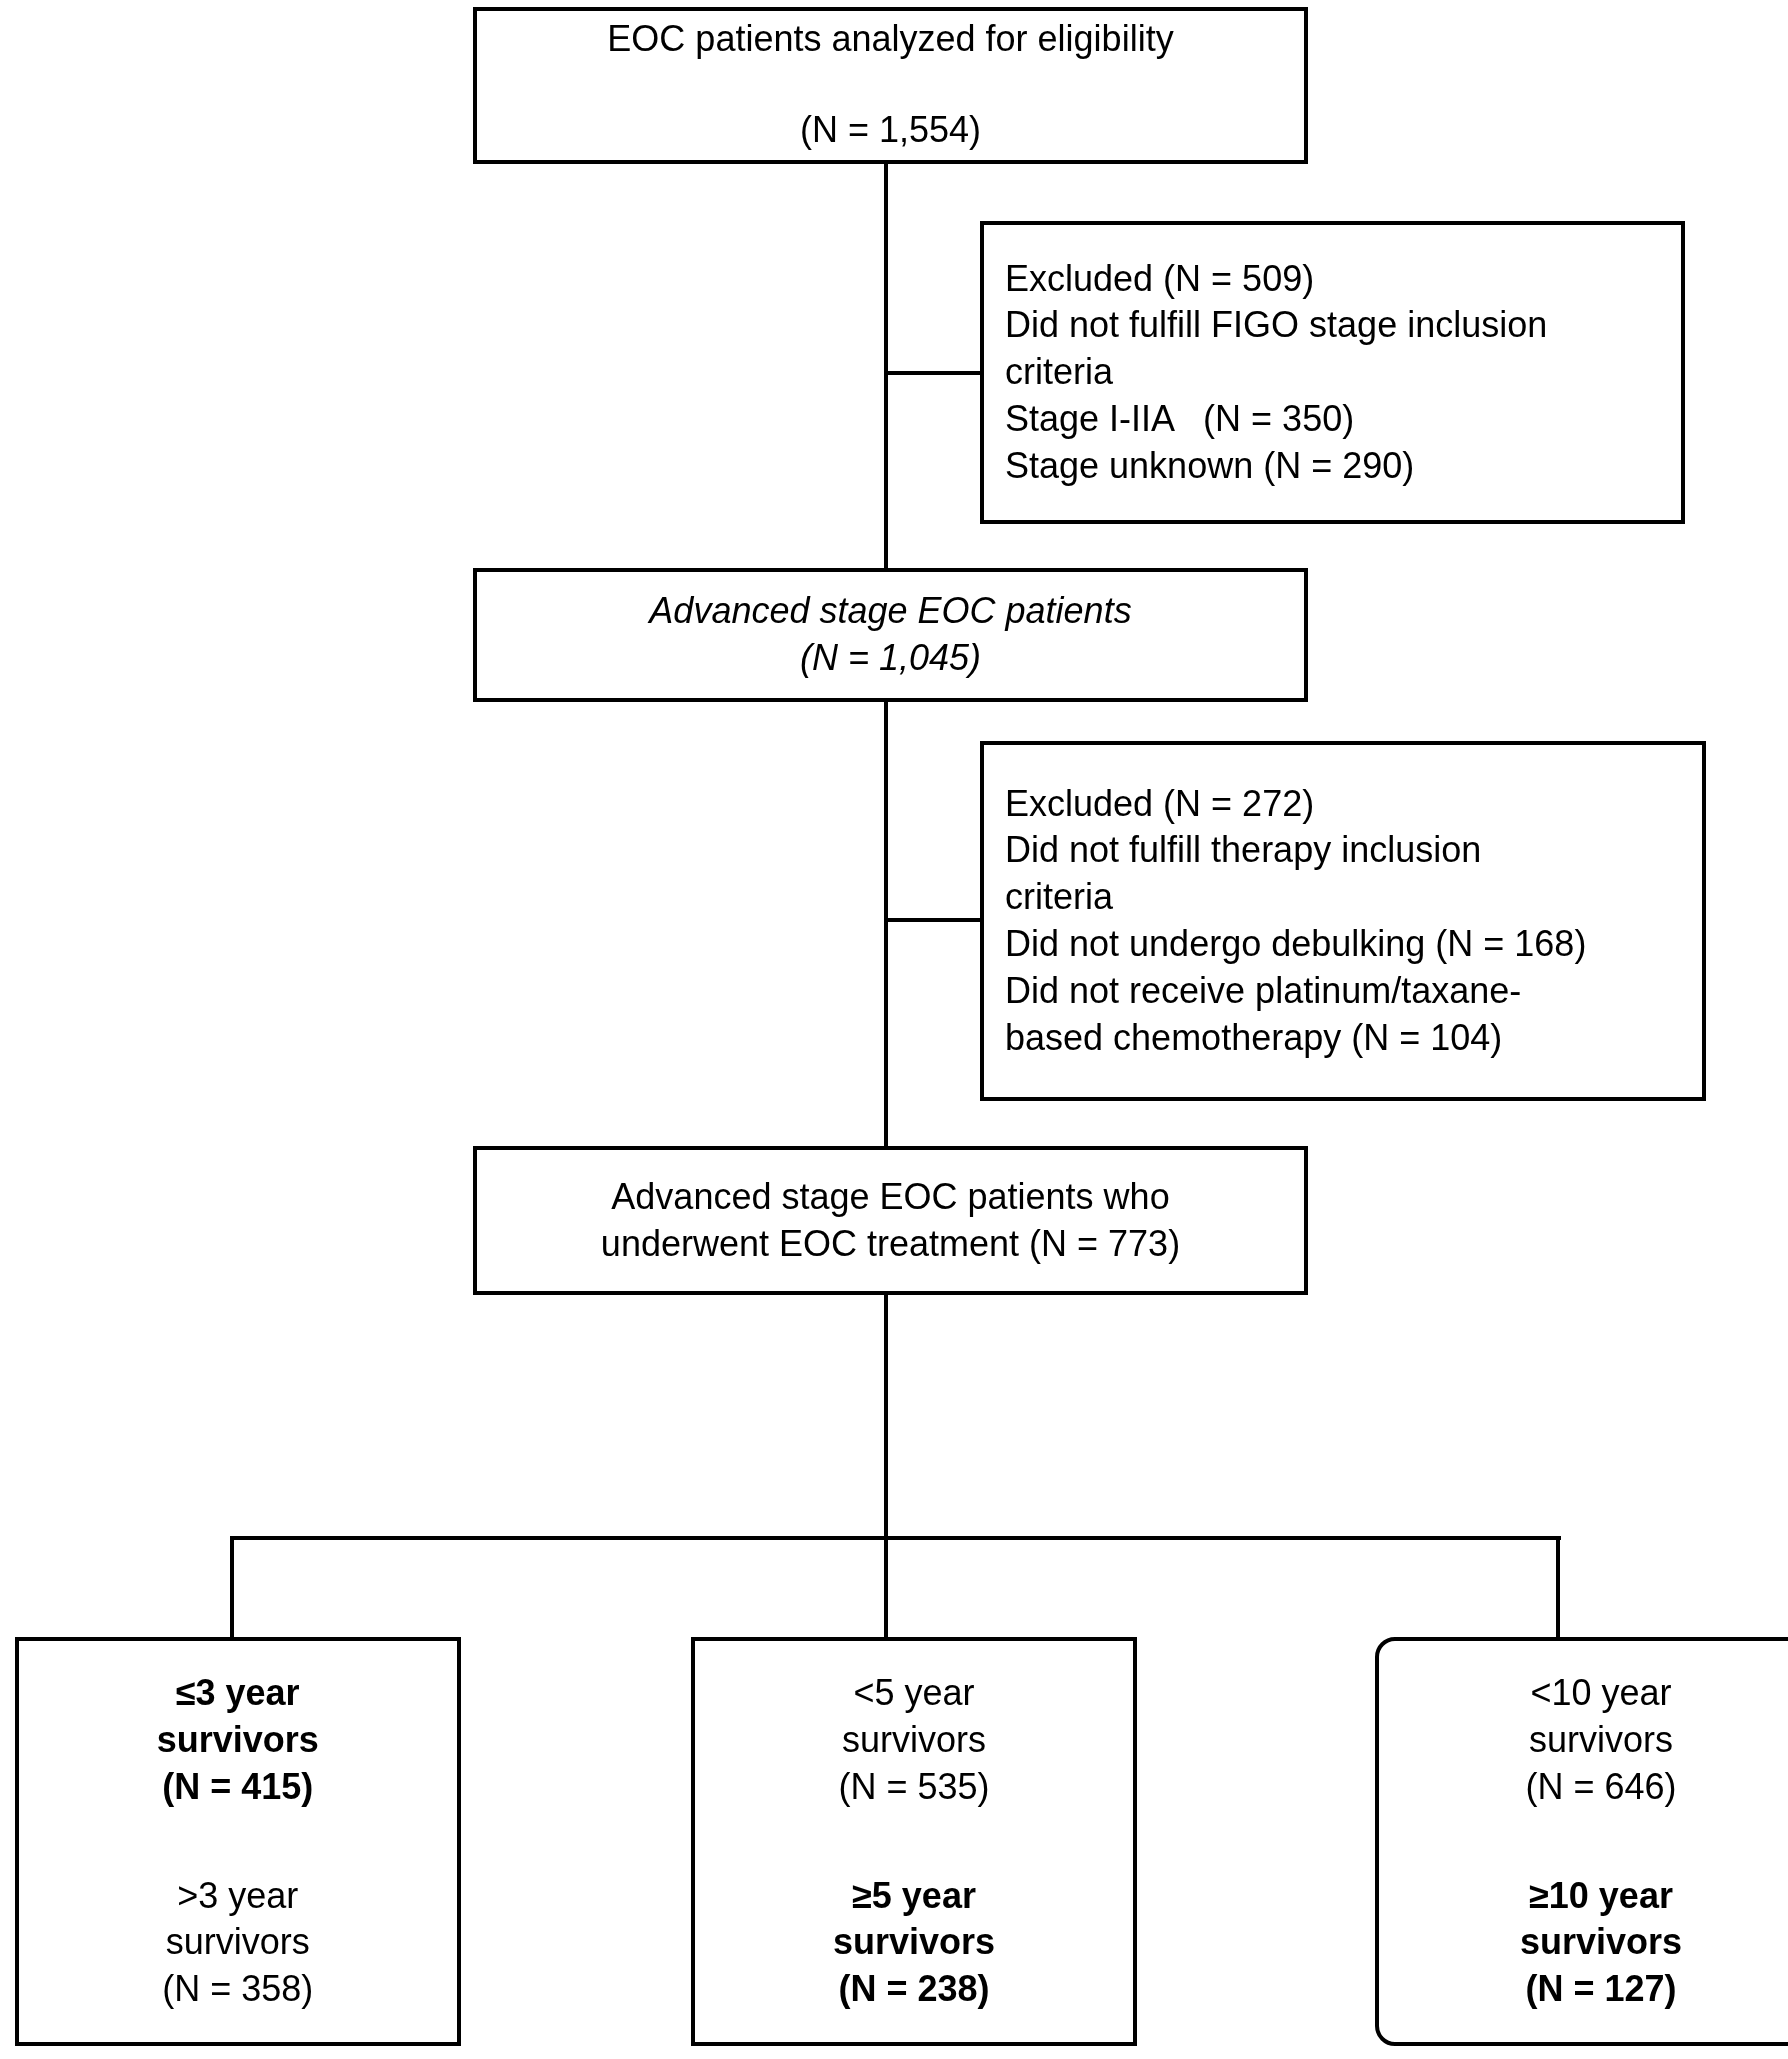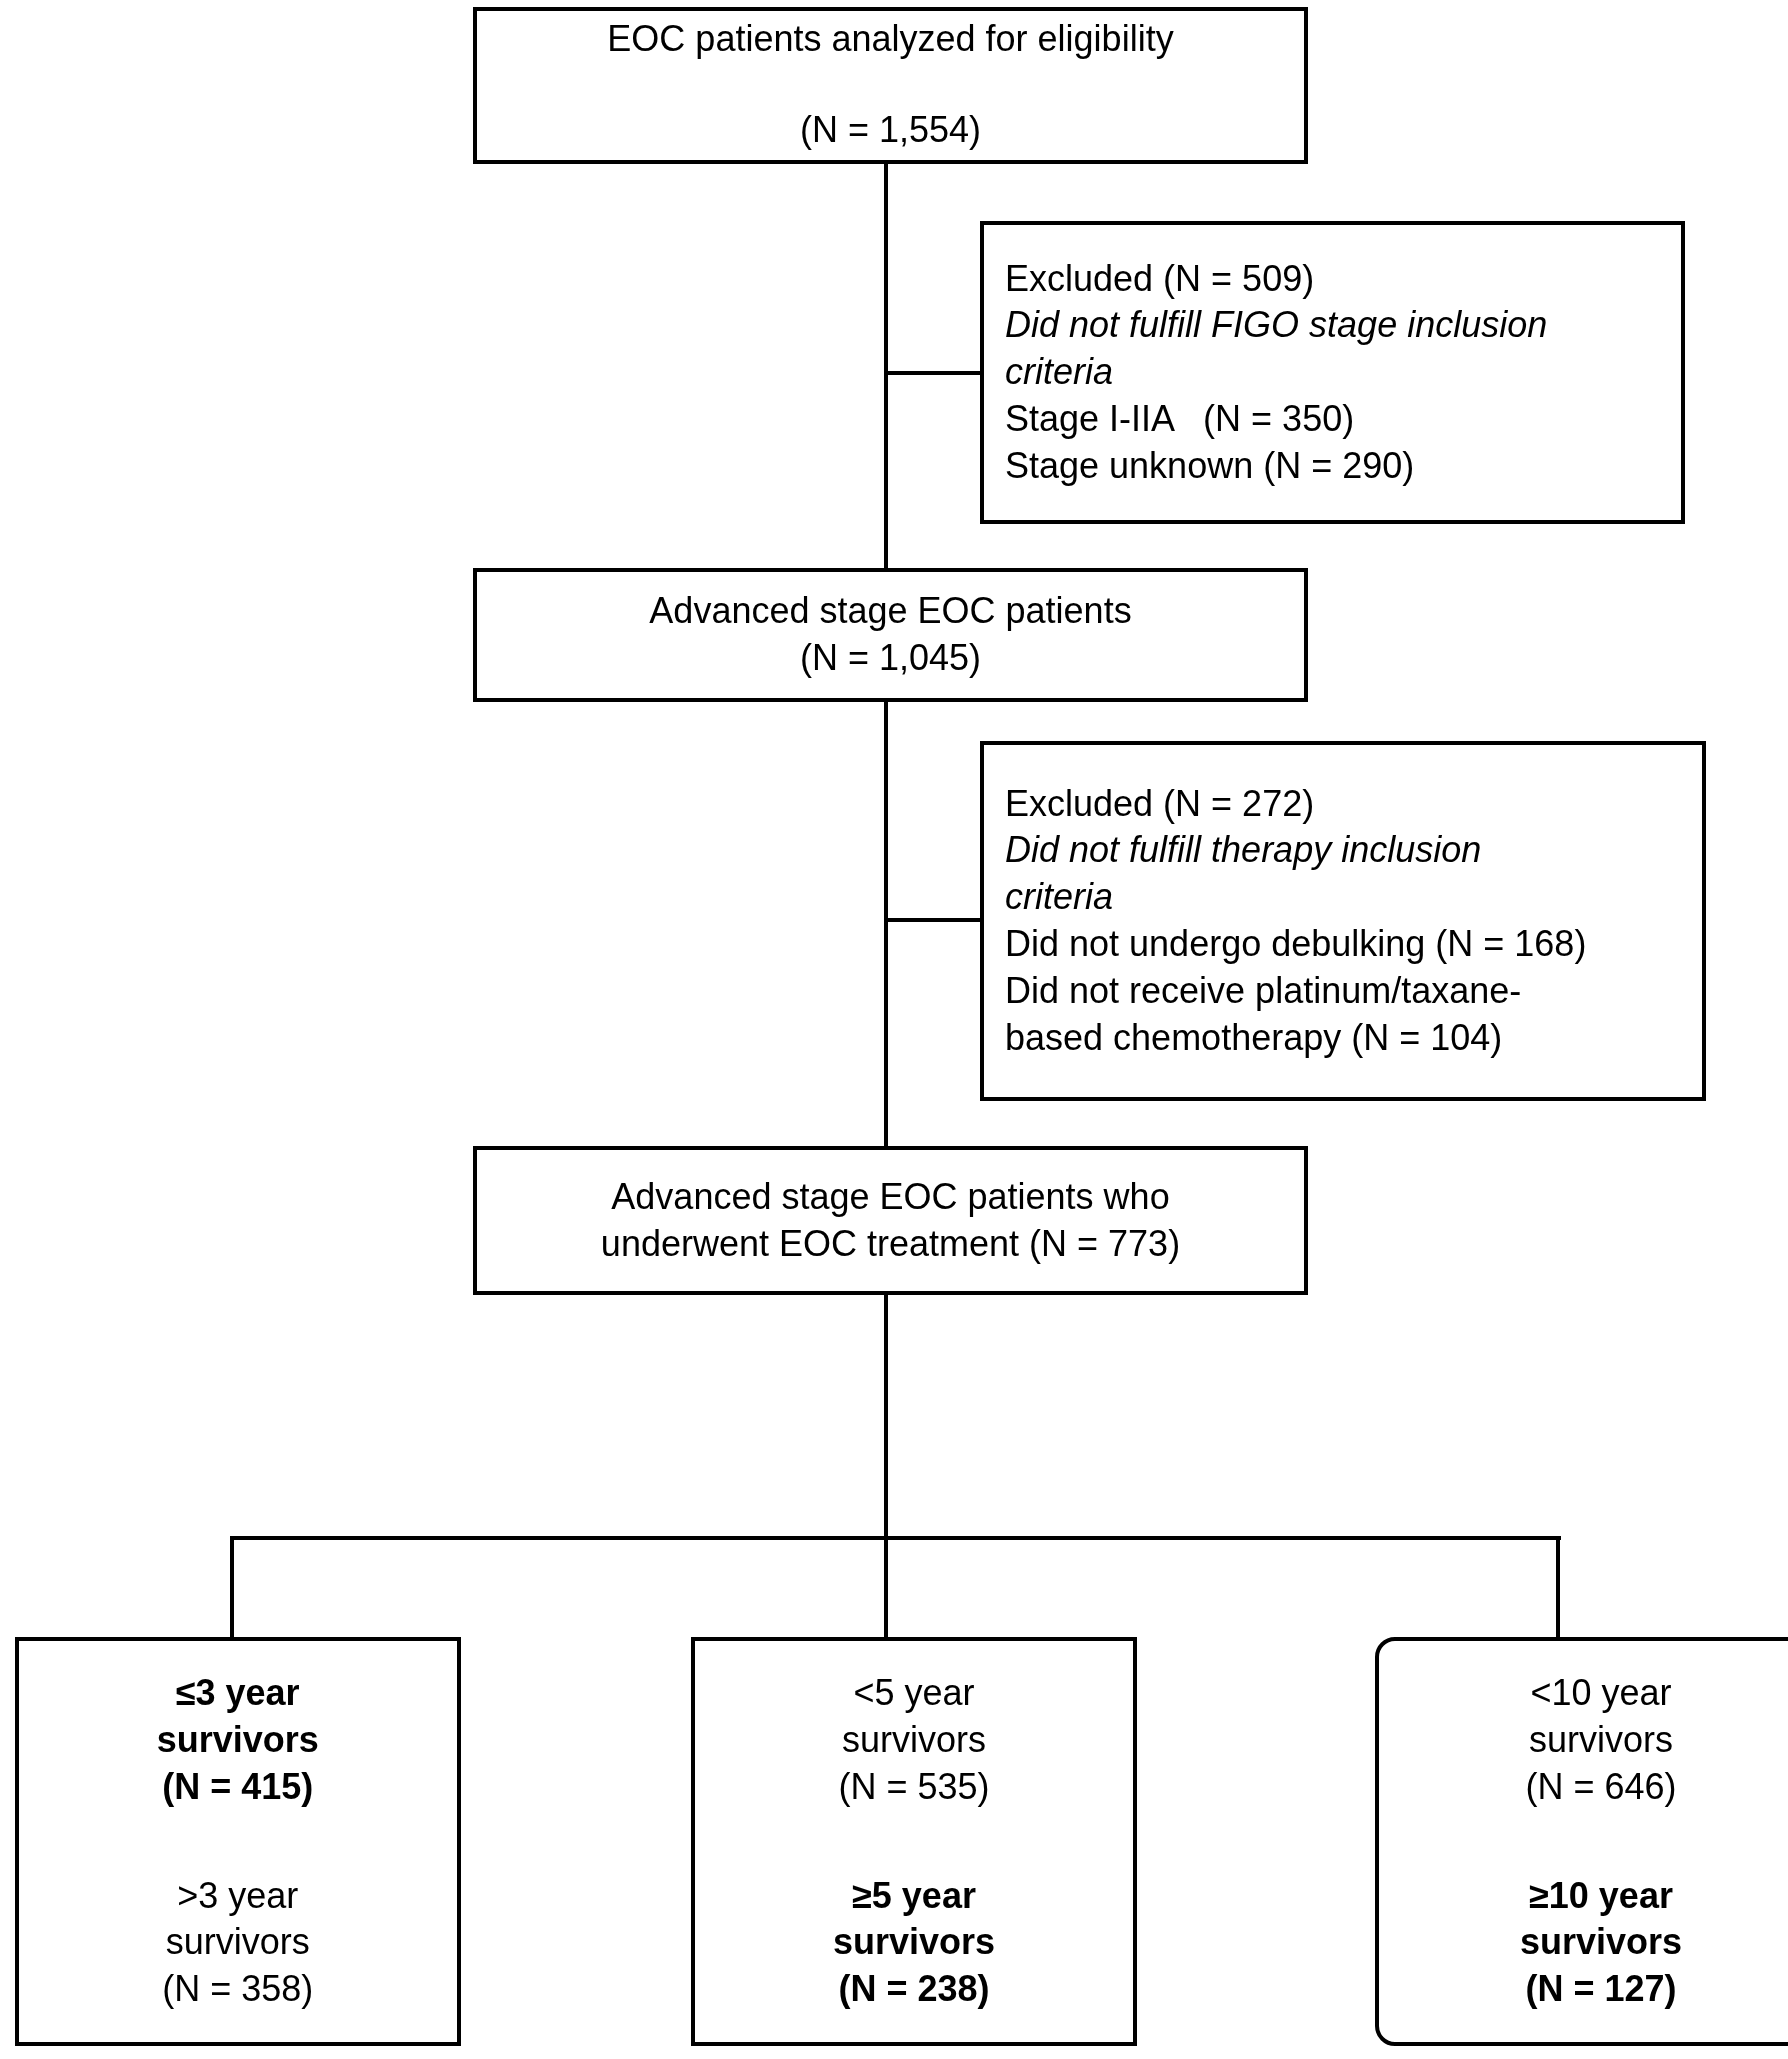--- a/index.html
+++ b/index.html
@@ -44,21 +44,21 @@
   }
   .box.leftalign {
     align-items: flex-start;
     text-align: left;
   }
   .line-text {
     font-size: 36px;
     line-height: 1.30;
     white-space: pre-wrap;
   }
-  .line-text.italic { font-style: italic; }
+  .line-text.italic { }
   .line-text.bold   { font-weight: bold; }
   .pad-left { padding-left: 21px; }
   .spacer { height: 62px; }
   .grp { display: block; }
   .grp .line-text { display: block; }
 </style>
 </head>
 <body>
 
 <div id="canvas">
@@ -85,21 +85,21 @@
   </div>
 
   <div class="box leftalign" style="left:980px; top:221px; width:705px; height:303px;">
     <span class="line-text pad-left">Excluded (N = 509)</span>
     <span class="line-text italic pad-left">Did not fulfill FIGO stage inclusion</span>
     <span class="line-text italic pad-left">criteria</span>
     <span class="line-text pad-left">Stage I-IIA   (N = 350)</span>
     <span class="line-text pad-left">Stage unknown (N = 290)</span>
   </div>
 
-  <div class="box centered" style="left:473px; top:568px; width:835px; height:134px;">
+  <div class="box centered" style="left:473px; top:568px; width:835px; height:134px;font-style:italic;">
     <span class="line-text">Advanced stage EOC patients</span>
     <span class="line-text">(N = 1,045)</span>
   </div>
 
   <div class="box leftalign" style="left:980px; top:741px; width:726px; height:360px;">
     <span class="line-text pad-left">Excluded (N = 272)</span>
     <span class="line-text italic pad-left">Did not fulfill therapy inclusion</span>
     <span class="line-text italic pad-left">criteria</span>
     <span class="line-text pad-left">Did not undergo debulking (N = 168)</span>
     <span class="line-text pad-left">Did not receive platinum/taxane-</span>

